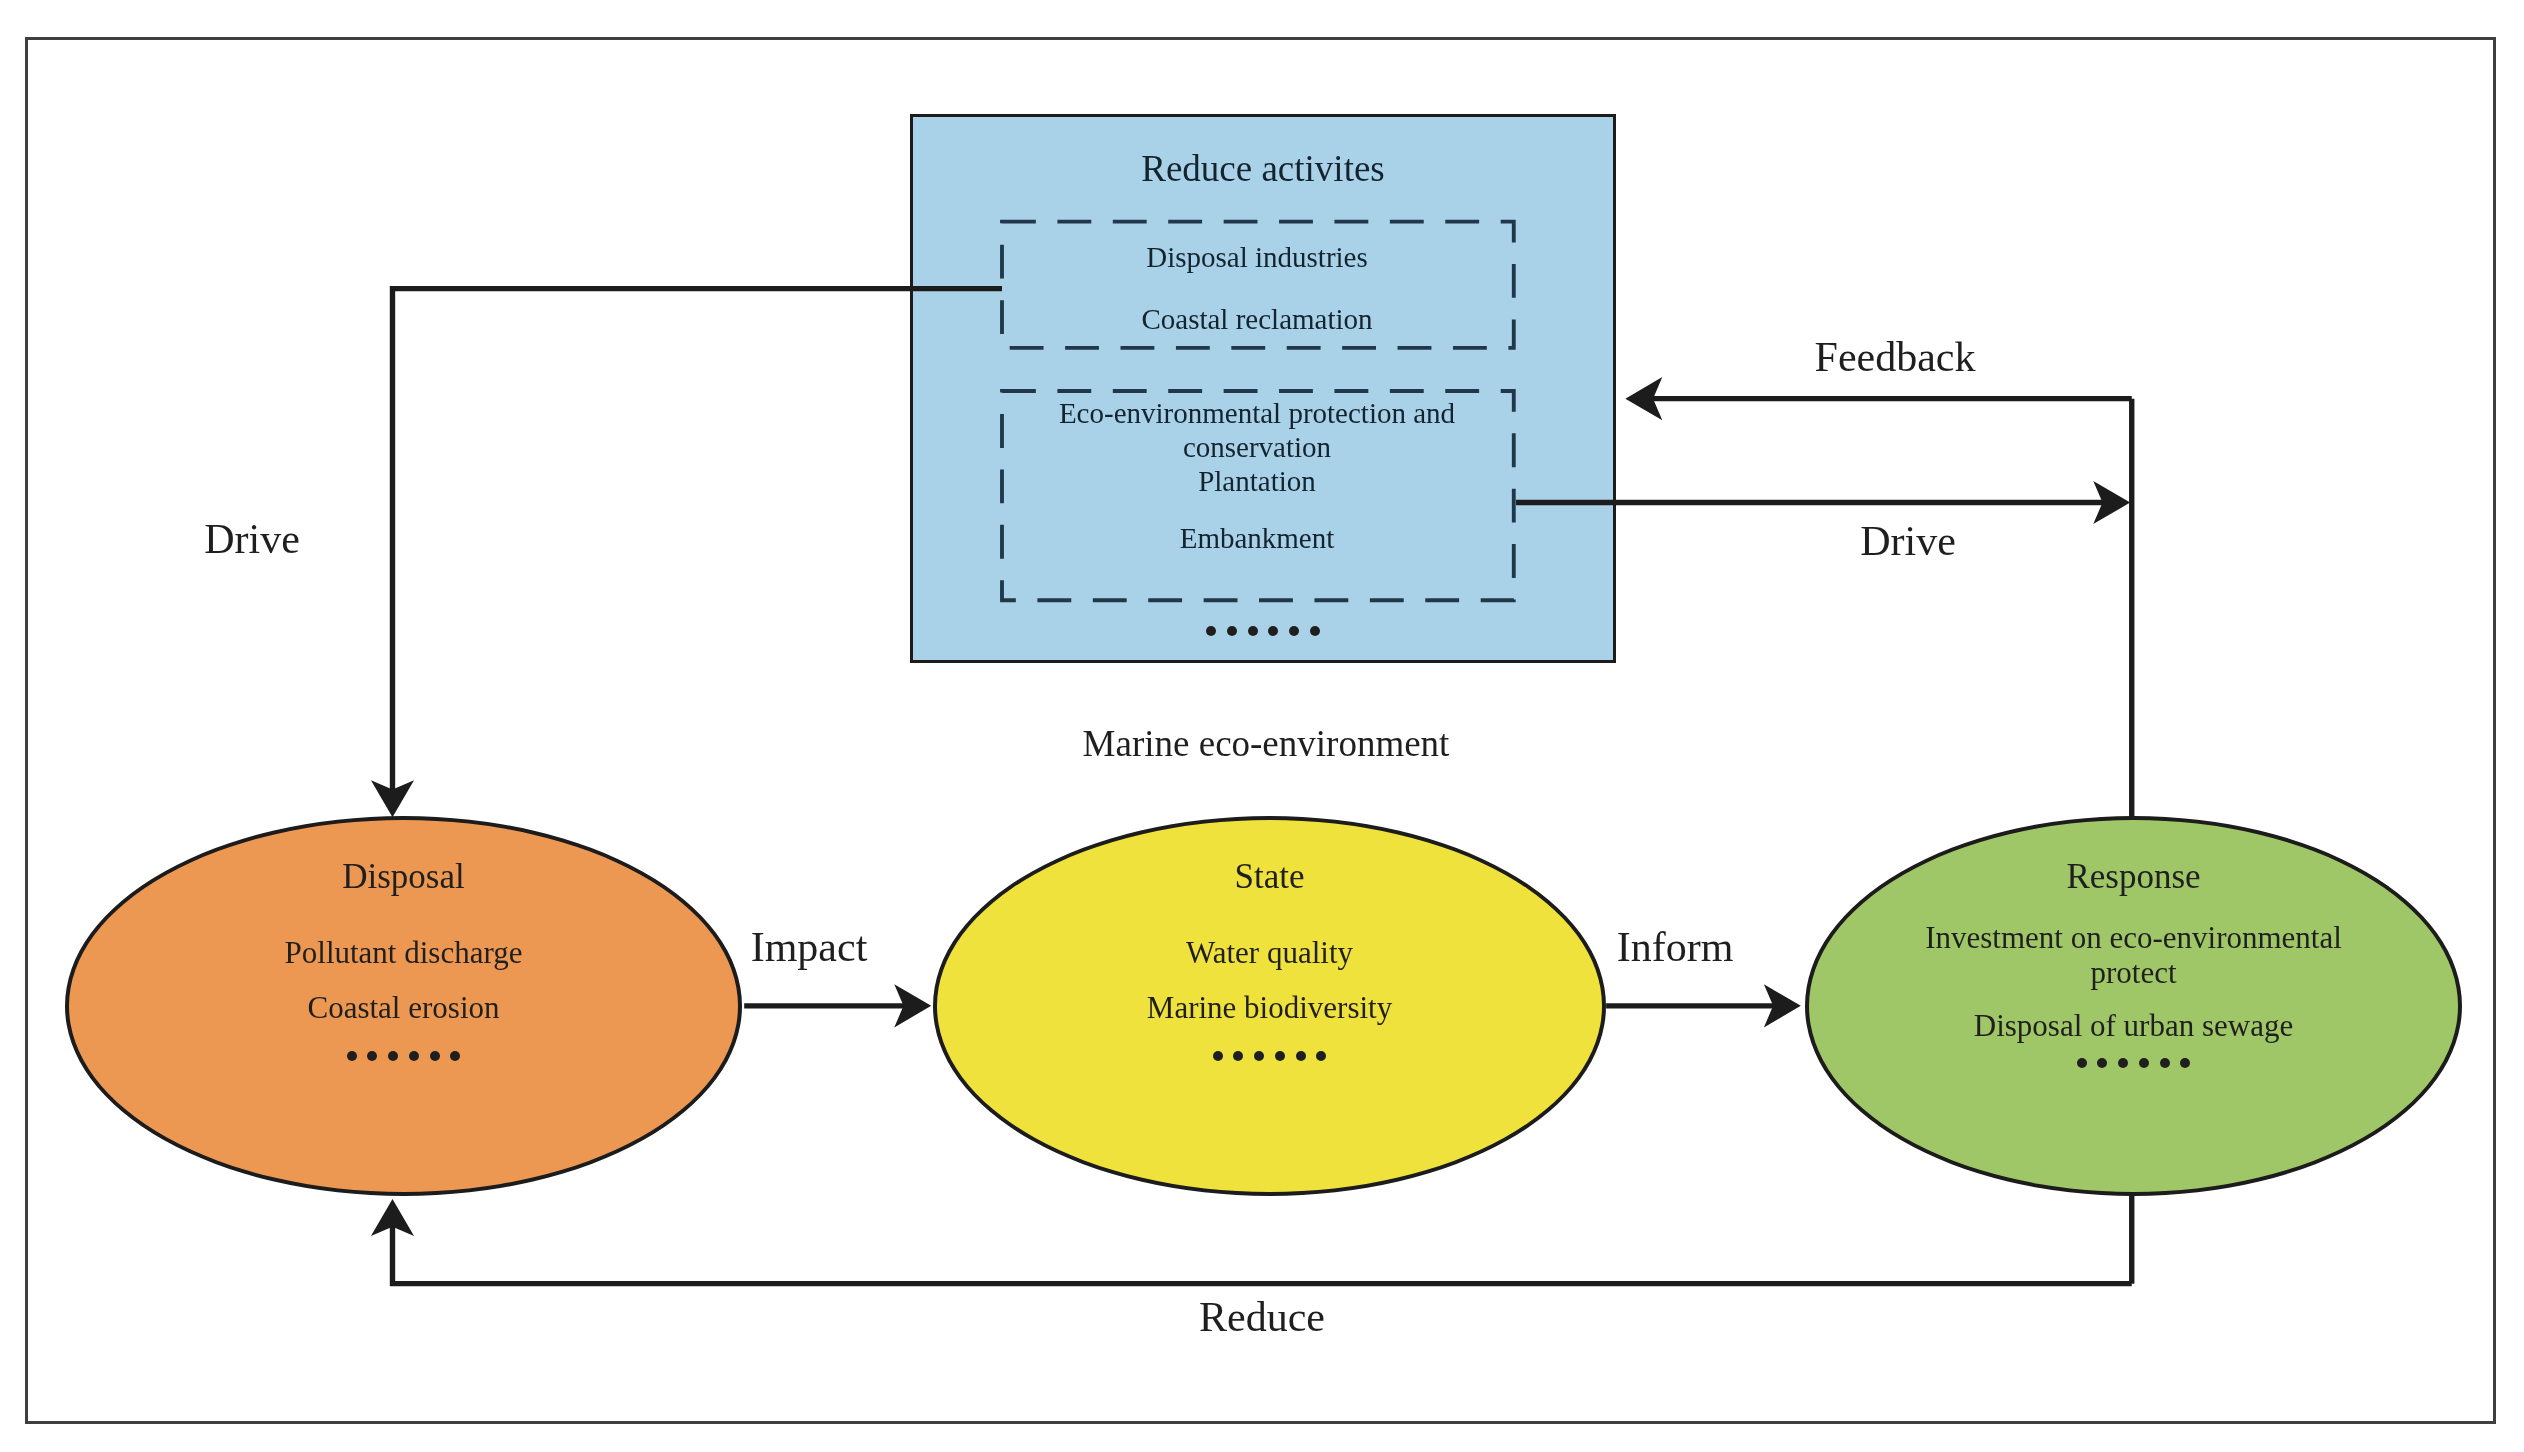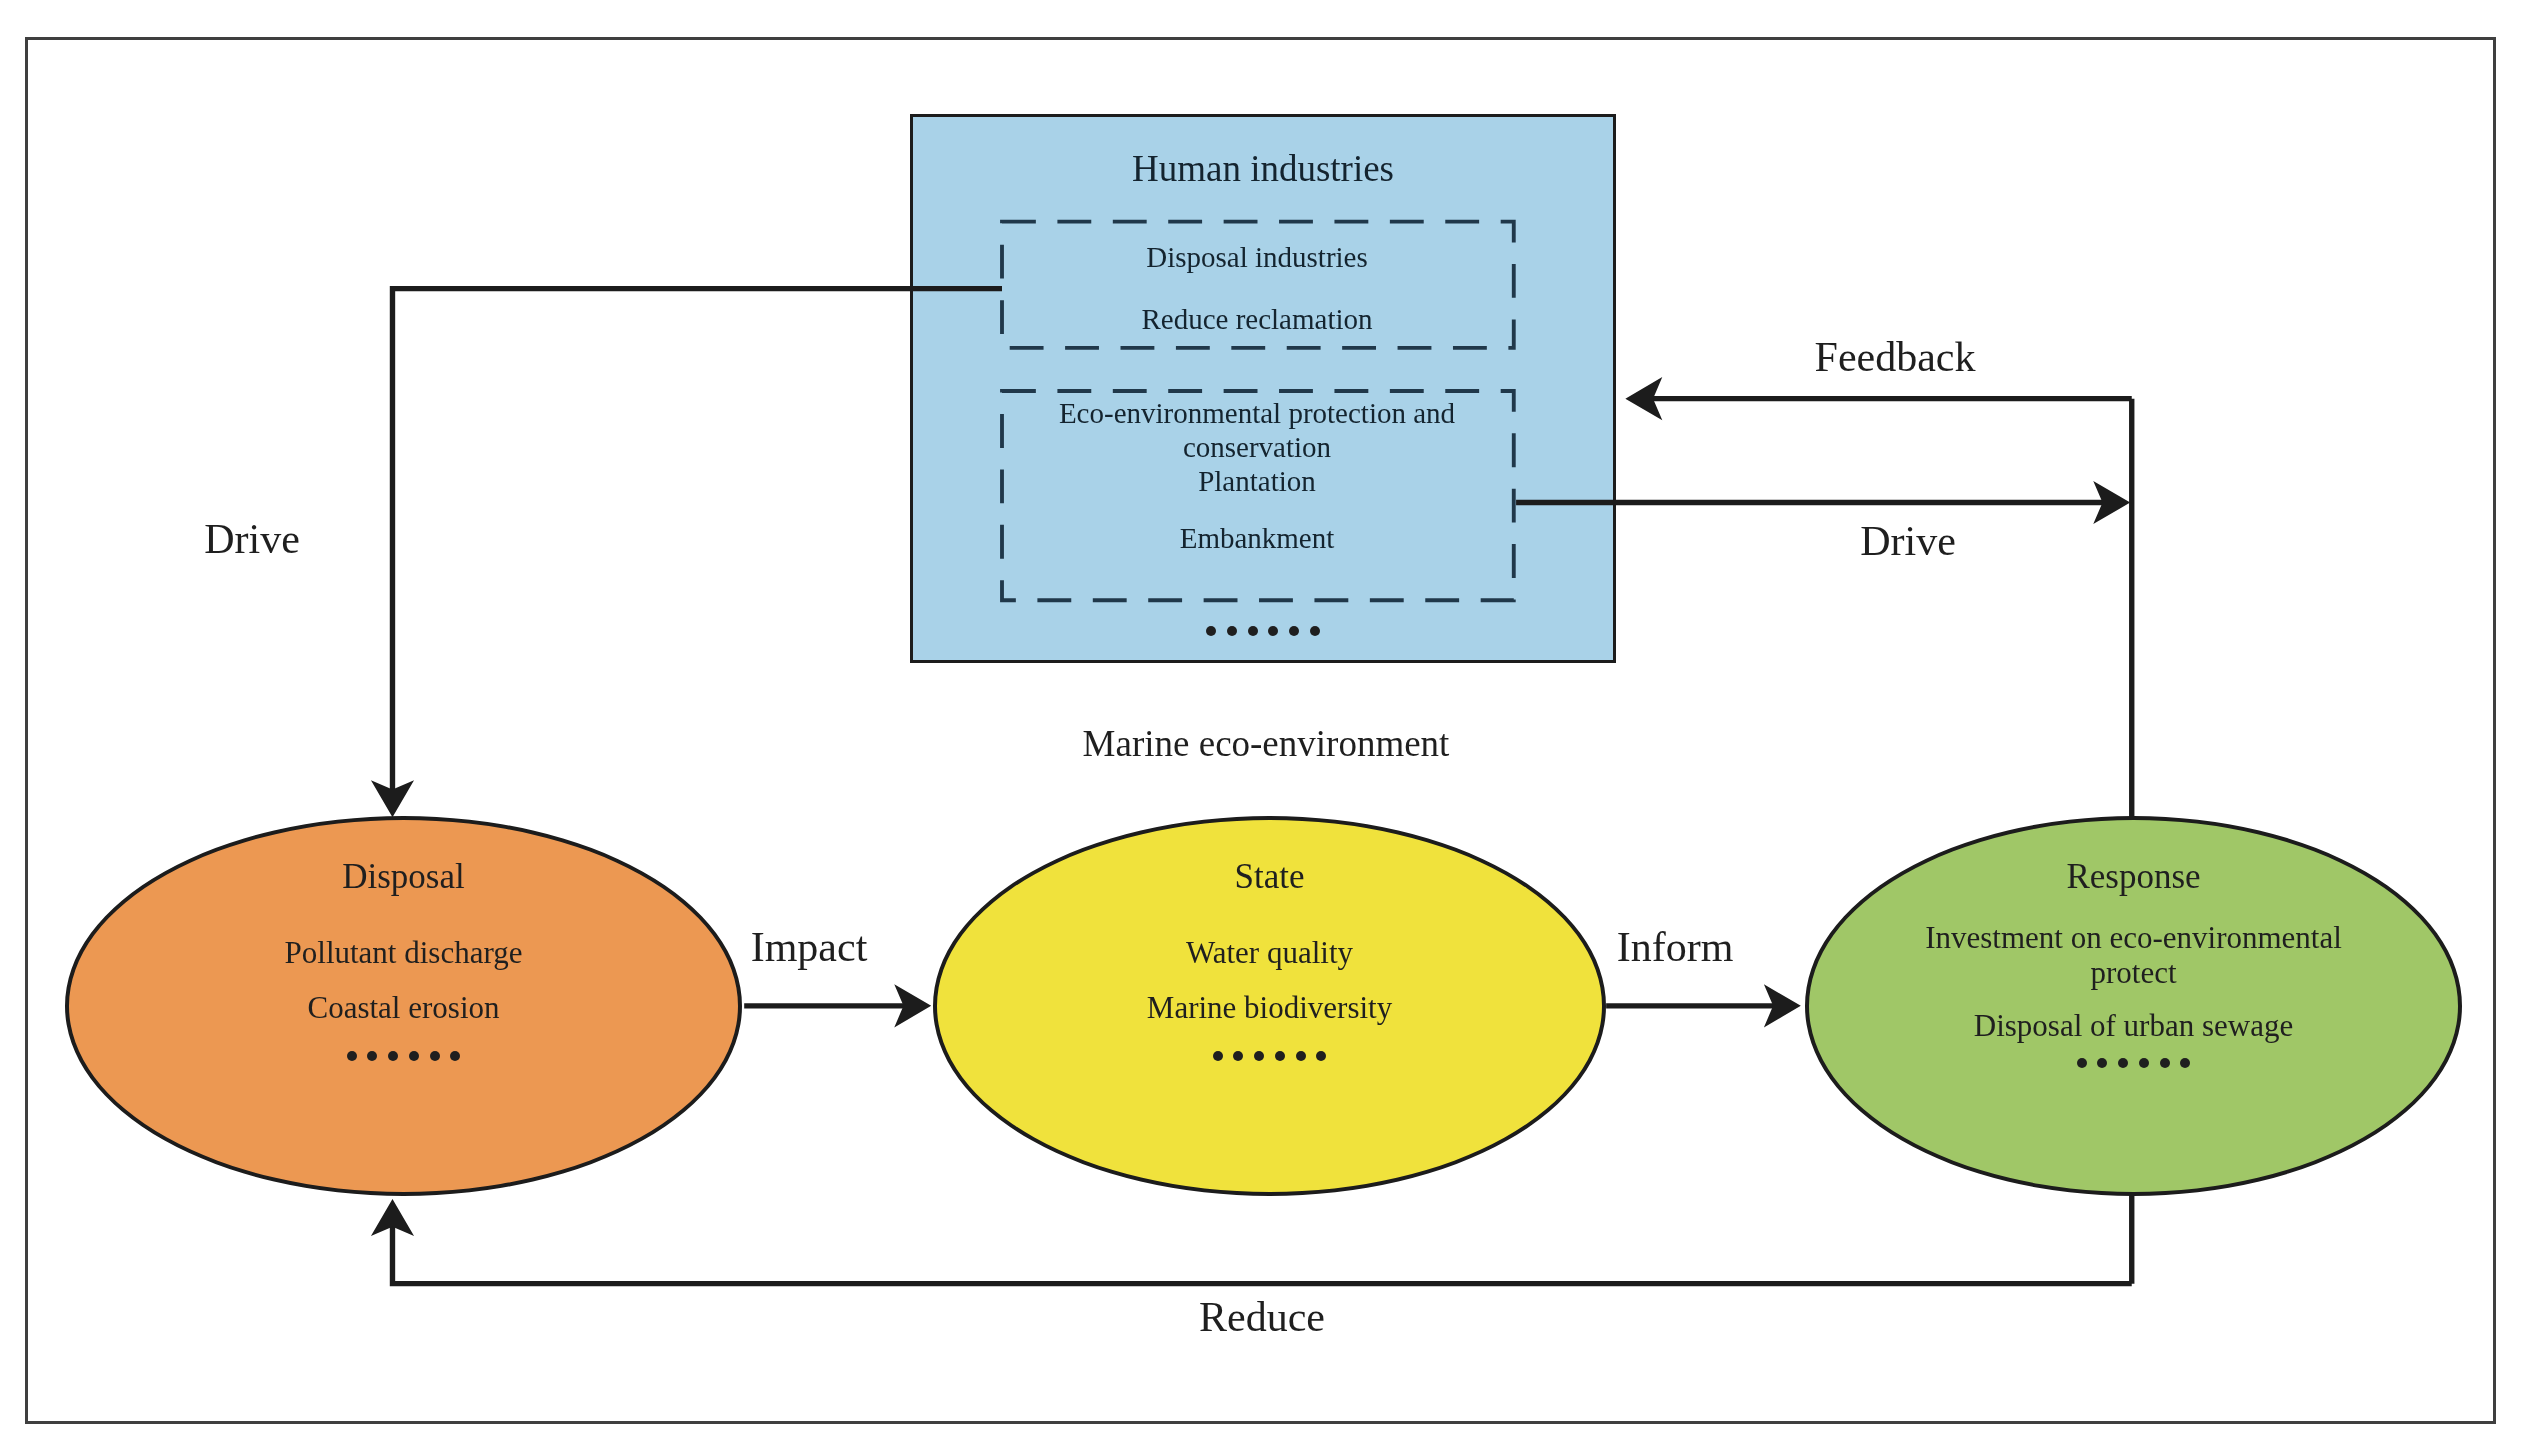--- a/index.html
+++ b/index.html
@@ -60,25 +60,25 @@
   .albl-reduce{left:1262px;top:1317px;}
 </style>
 </head>
 <body>
 
 <div class="canvas">
 
   <div class="frame"></div>
 
   <div class="hbox">
-    <div class="hbox-title">Human industries</div>
+    <div class="hbox-title">Reduce activites</div>
 
     <div class="dgroup dg1">
       <div class="bline1">Disposal industries</div>
-      <div class="bline2">Reduce reclamation</div>
+      <div class="bline2">Coastal reclamation</div>
     </div>
 
     <div class="dgroup dg2">
       <div class="bline1">Eco-environmental protection and conservation</div>
       <div class="bline2">Plantation</div>
       <div class="bline3">Embankment</div>
     </div>
 
     <div class="dots hbox-dots">
         <i></i>

